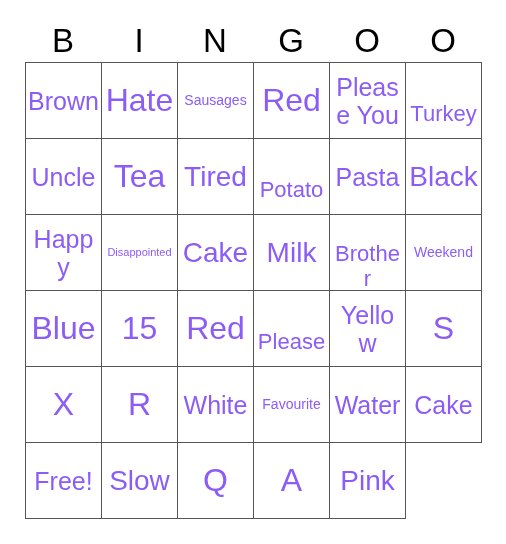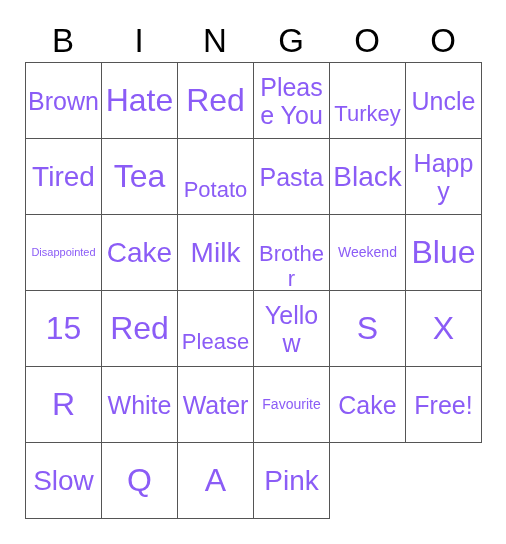--- a/index.html
+++ b/index.html
@@ -99,38 +99,41 @@
     </div>
 
   <div id="grid">
       <div class="cell">
         <span class="cell-text fs-md">Brown</span>
       </div>
       <div class="cell">
         <span class="cell-text fs-xl">Hate</span>
       </div>
       <div class="cell">
+        <span class="cell-text fs-xs">Sausages</span>
+      </div>
+      <div class="cell">
         <span class="cell-text fs-xl">Red</span>
       </div>
       <div class="cell">
         <span class="cell-text fs-md">Please You</span>
       </div>
       <div class="cell">
         <span class="cell-text fs-sm">Turkey</span>
       </div>
       <div class="cell">
         <span class="cell-text fs-md">Uncle</span>
       </div>
       <div class="cell">
+        <span class="cell-text fs-xl">Tea</span>
+      </div>
+      <div class="cell">
         <span class="cell-text fs-lg">Tired</span>
       </div>
       <div class="cell">
-        <span class="cell-text fs-xl">Tea</span>
-      </div>
-      <div class="cell">
         <span class="cell-text fs-sm">Potato</span>
       </div>
       <div class="cell">
         <span class="cell-text fs-md">Pasta</span>
       </div>
       <div class="cell">
         <span class="cell-text fs-lg">Black</span>
       </div>
       <div class="cell">
         <span class="cell-text fs-md">Happy</span>
@@ -171,26 +174,26 @@
       <div class="cell">
         <span class="cell-text fs-xl">X</span>
       </div>
       <div class="cell">
         <span class="cell-text fs-xl">R</span>
       </div>
       <div class="cell">
         <span class="cell-text fs-md">White</span>
       </div>
       <div class="cell">
+        <span class="cell-text fs-xs">Favourite</span>
+      </div>
+      <div class="cell">
         <span class="cell-text fs-md">Water</span>
       </div>
       <div class="cell">
-        <span class="cell-text fs-xs">Favourite</span>
-      </div>
-      <div class="cell">
         <span class="cell-text fs-md">Cake</span>
       </div>
       <div class="cell">
         <span class="cell-text fs-md">Free!</span>
       </div>
       <div class="cell">
         <span class="cell-text fs-lg">Slow</span>
       </div>
       <div class="cell">
         <span class="cell-text fs-xl">Q</span>

